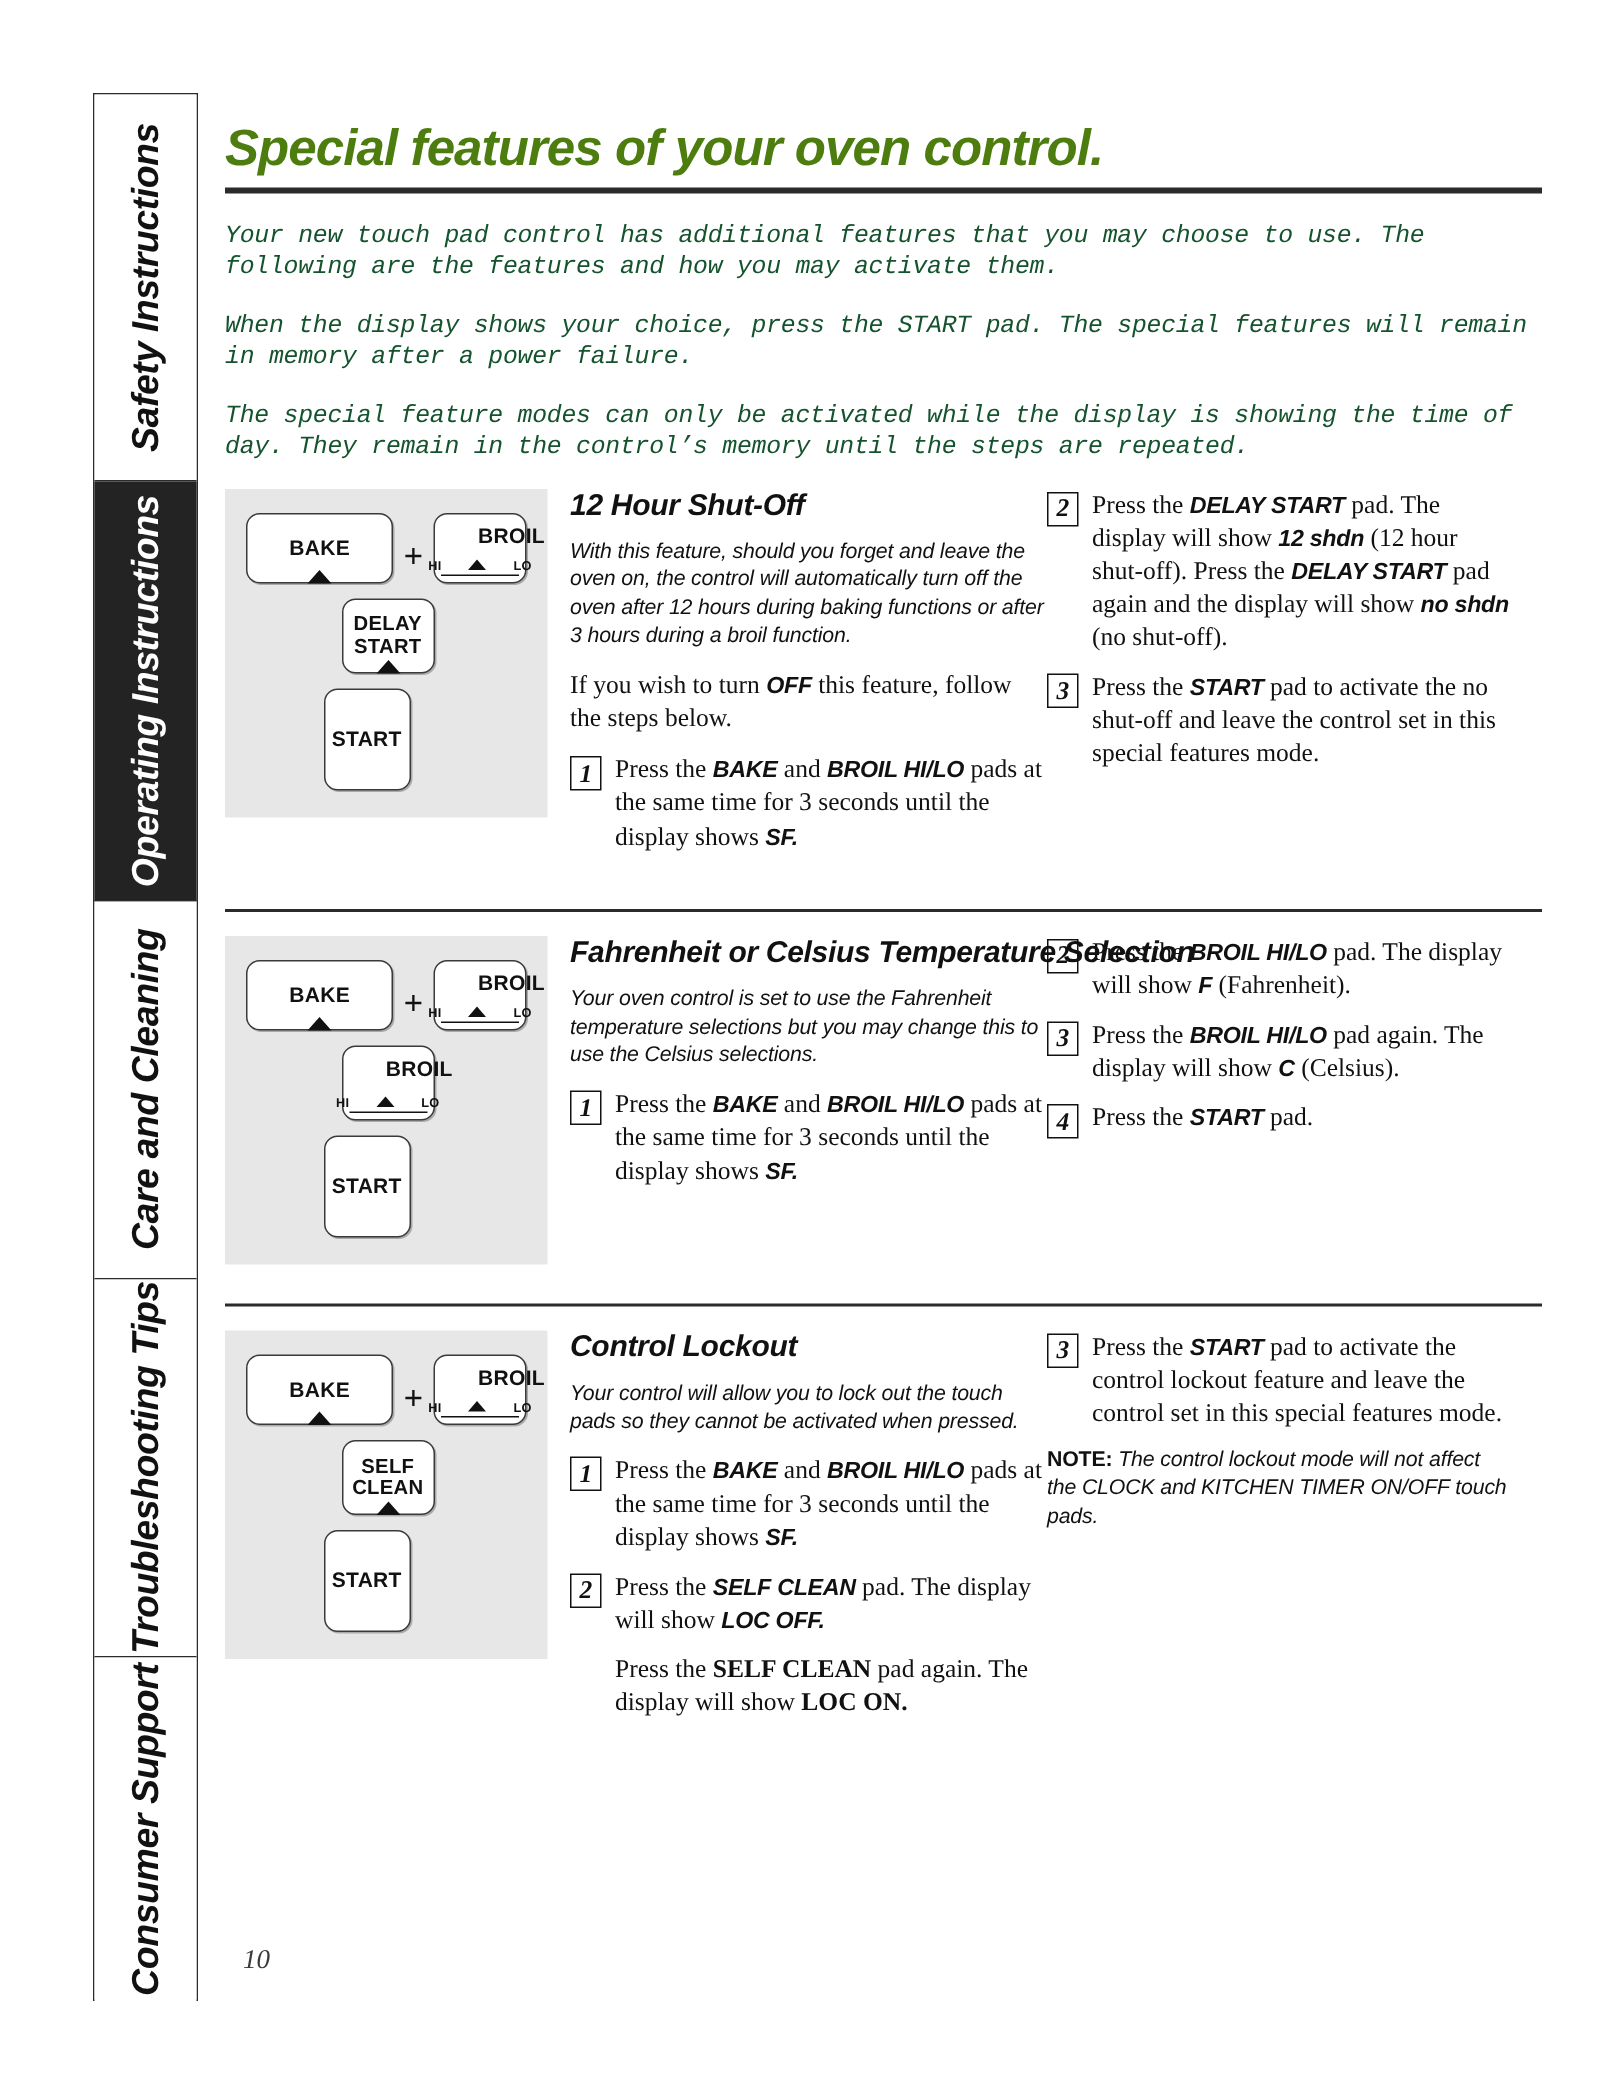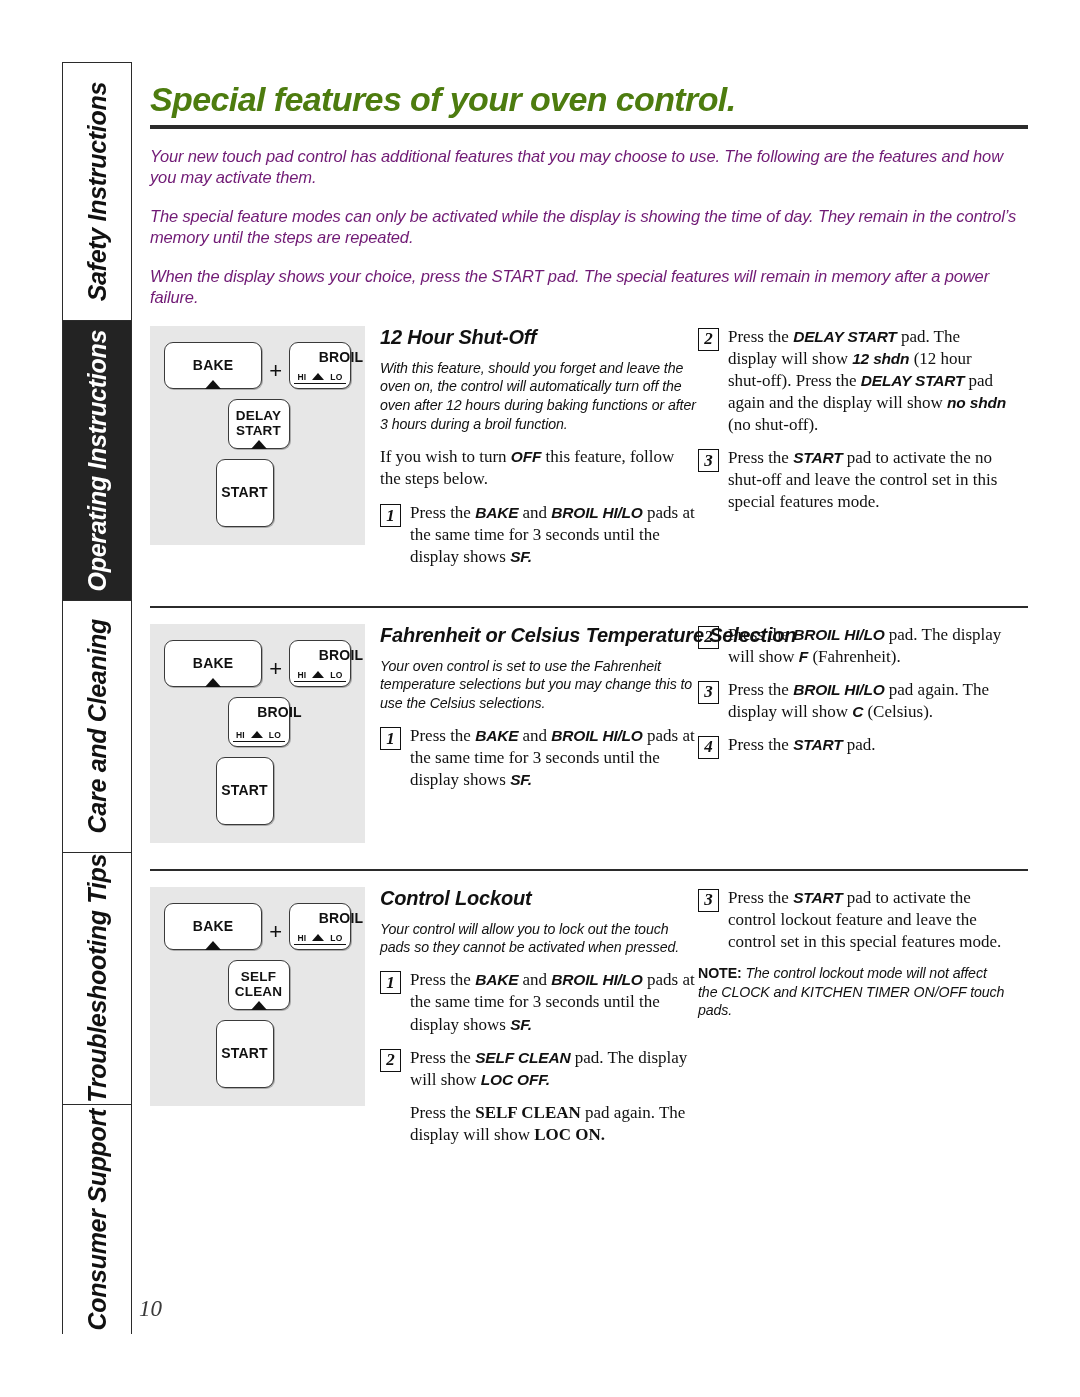--- a/index.html
+++ b/index.html
@@ -77,25 +77,25 @@
     color: #4d7c0f;
     margin: 18px 0 0 0;
     white-space: nowrap;
   }
   #title-rule {
     border-top: 4px solid #2b2b2b;
     margin-top: 6px;
   }
 
   .intro {
-    font-family: Liberation Sans, sans-serif;
+    font-family: Liberation Mono, monospace;
     font-style: italic;
     font-size: 16.5px;
     line-height: 1.32;
-    color: #701a75;
+    color: #14532d;
     letter-spacing: -0.15px;
   }
 
   .section-rule {
     border-top: 2.5px solid #2b2b2b;
     margin: 26px 0 0 0;
   }
 
   
   .feature {
@@ -169,21 +169,21 @@
 
   
   .hilo {
     position: absolute;
     bottom: 4px;
     left: 4px;
     right: 4px;
     display: flex;
     align-items: center;
     justify-content: center;
-    gap: 6px;
+    gap: 18px;
     border-bottom: 1.3px solid #111;
     padding-bottom: 1px;
   }
   .hilo span {
     font-family: "Liberation Sans", sans-serif;
     font-weight: bold;
     font-size: 8.5px;
     color: #111;
     letter-spacing: 0.2px;
   }
@@ -294,25 +294,25 @@
     letter-spacing: -0.1px;
   }
   .note b {
     font-style: normal;
     font-weight: bold;
   }
 
   
   #page-number {
     position: absolute;
-    left: 139px;
+    left: 162px;
     top: 1296px;
     font-family: "Liberation Serif", serif;
     font-style: italic;
-    font-size: 23px;
+    font-size: 18px;
     color: #3a3a3a;
   }
 </style>
 </head>
 <body>
 
 <div id="tab-rail">
   <div class="tab tab-h-safety">
     <span class="tab-label">Safety Instructions</span>
   </div>
@@ -329,22 +329,22 @@
     <span class="tab-label">Consumer Support</span>
   </div>
 </div>
 
 <div id="content">
 
   <h1 id="page-title">Special features of your oven control.</h1>
   <div id="title-rule"></div>
 
   <p class="intro">Your new touch pad control has additional features that you may choose to use. The following are the features and how you may activate them.</p>
+  <p class="intro">When the display shows your choice, press the START pad. The special features will remain in memory after a power failure.</p>
   <p class="intro">The special feature modes can only be activated while the display is showing the time of day. They remain in the control’s memory until the steps are repeated.</p>
-  <p class="intro">When the display shows your choice, press the START pad. The special features will remain in memory after a power failure.</p>
 
   <div class="feature">
     <div class="panel-wrap">
       <div class="pad-panel">
         <div class="pad-row-top">
           <div class="key key-bake">
             <span class="key-label">BAKE</span>
             <span class="tri"></span>
           </div>
           <div class="plus-sign">+</div>

